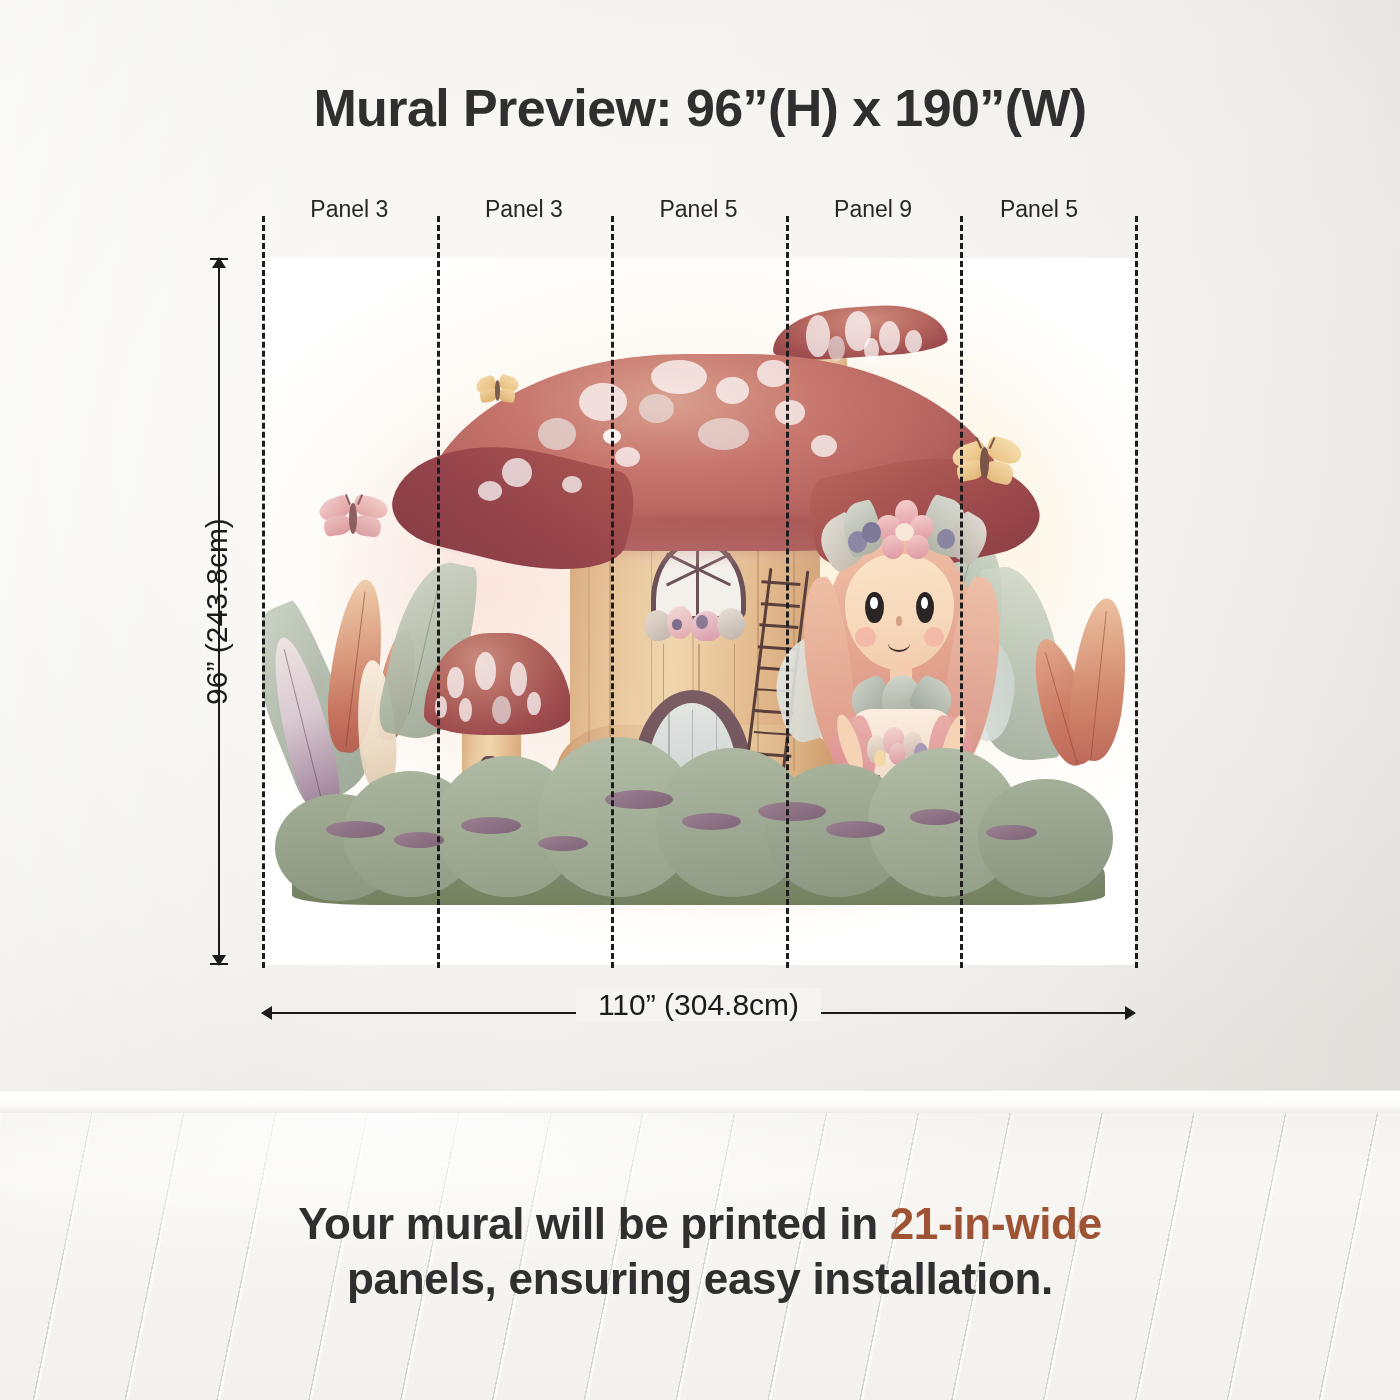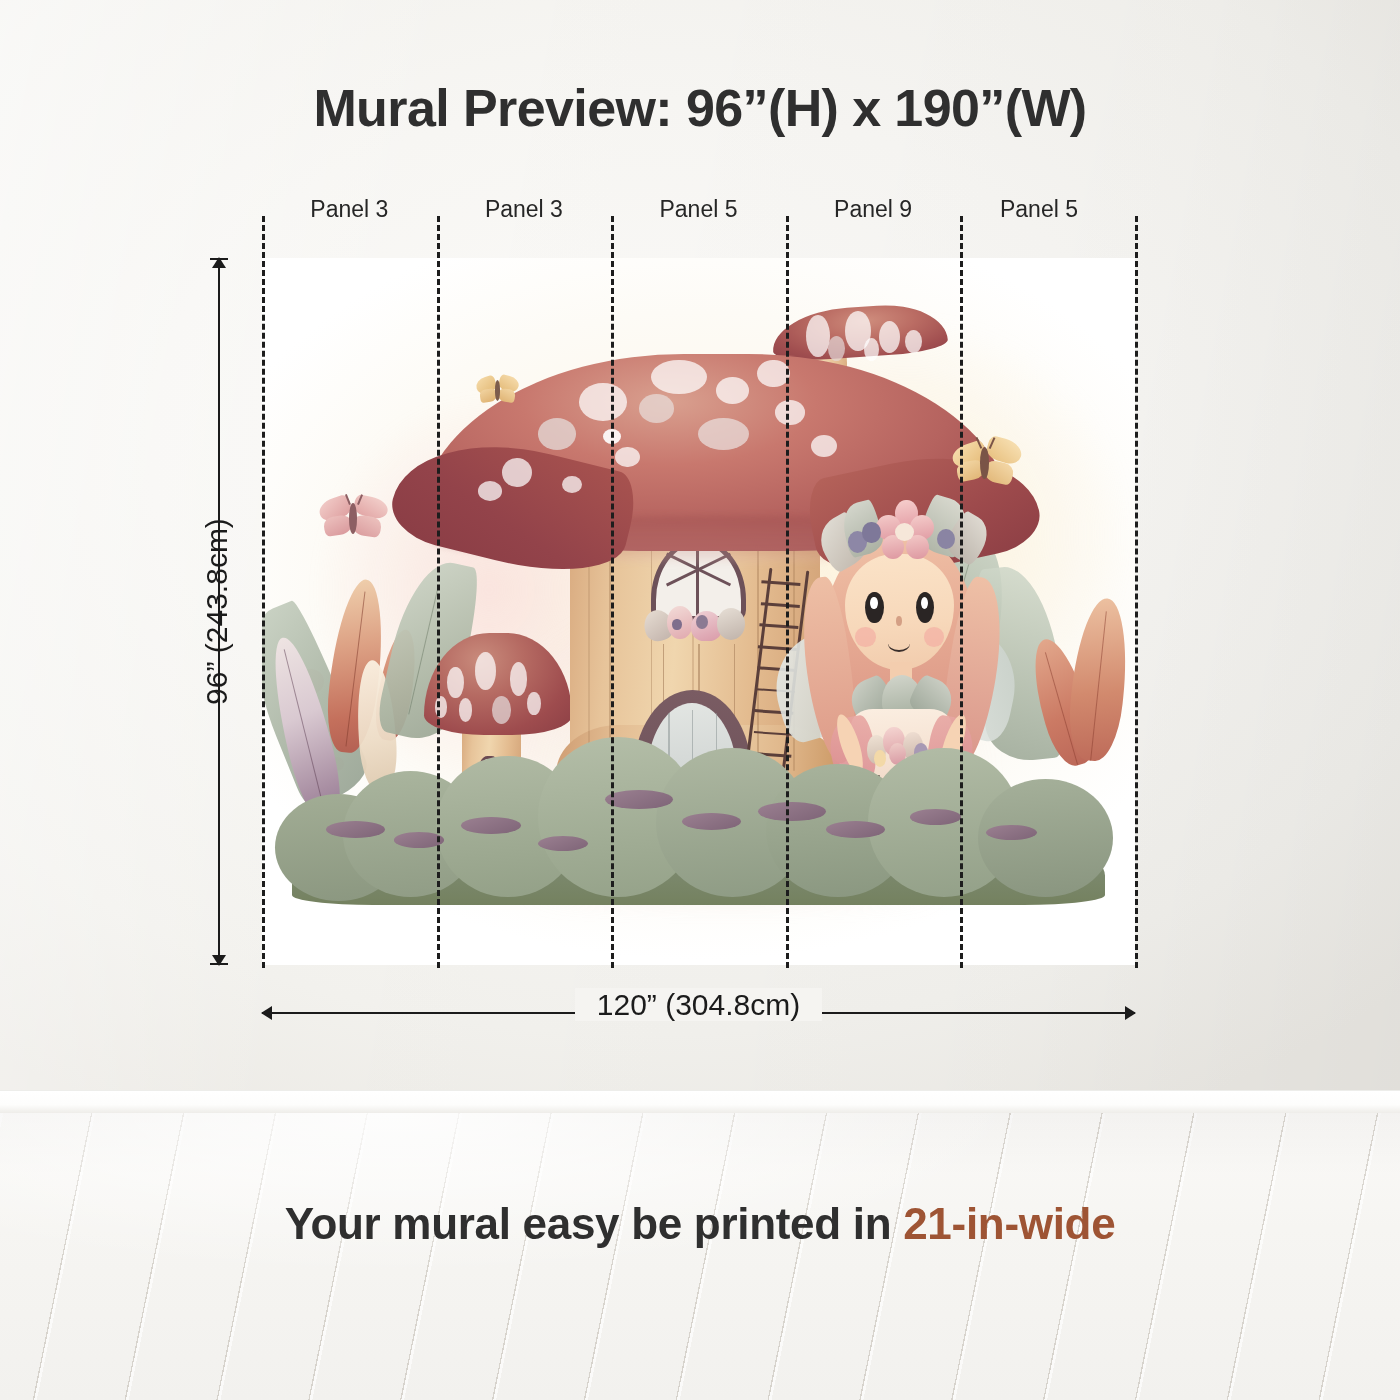--- a/index.html
+++ b/index.html
@@ -183,21 +183,21 @@
 </div>
 
 <div id="title">Mural Preview: 96”(H) x 190”(W)</div>
 
 <div class="dim-v-cap" style="top:258px"></div>
 <div class="dim-v-cap" style="top:963px"></div>
 <div class="dim-v"></div>
 <div id="dim-v-label">96” (243.8cm)</div>
 
 <div class="dim-h"></div>
-<div id="dim-h-label"><span>120” (304.8cm)</span></div>
+<div id="dim-h-label"><span>110” (304.8cm)</span></div>
 
 <div id="mural-block">
 
   <div class="mural-canvas">
     <div class="wash-a"></div>
     <div class="wash-b"></div>
     <div class="wash-c"></div>
 
     <div class="art">
 
@@ -552,14 +552,15 @@
   <div class="panel-line" style="left:873px"></div>
 
   <div class="panel-label" style="left:87.3px">Panel 3</div>
   <div class="panel-label" style="left:261.9px">Panel 3</div>
   <div class="panel-label" style="left:436.5px">Panel 5</div>
   <div class="panel-label" style="left:611.1px">Panel 9</div>
   <div class="panel-label" style="left:777px">Panel 5</div>
 </div>
 
 <div id="footer">
-  <span>Your mural easy be printed in </span><span class="hl">21-in-wide</span>
+  <span>Your mural will be printed in </span><span class="hl">21-in-wide</span>
+  <span class="l2">panels, ensuring easy installation.</span>
 </div>
 
 </body></html>

